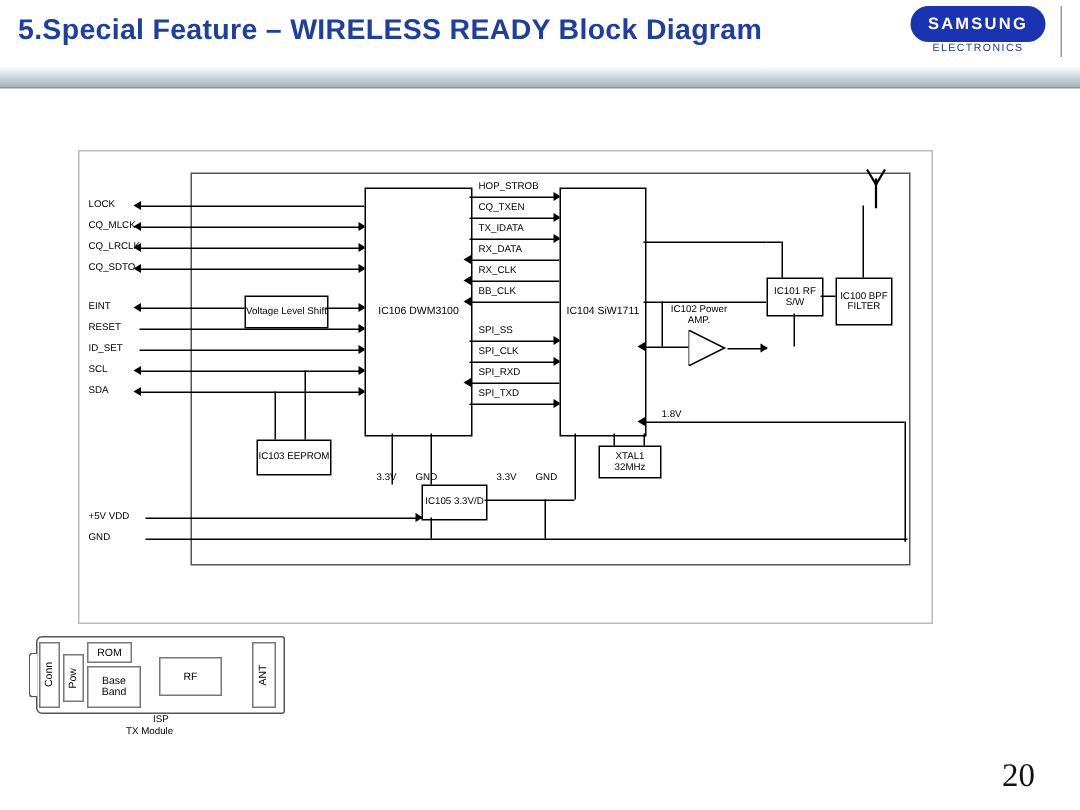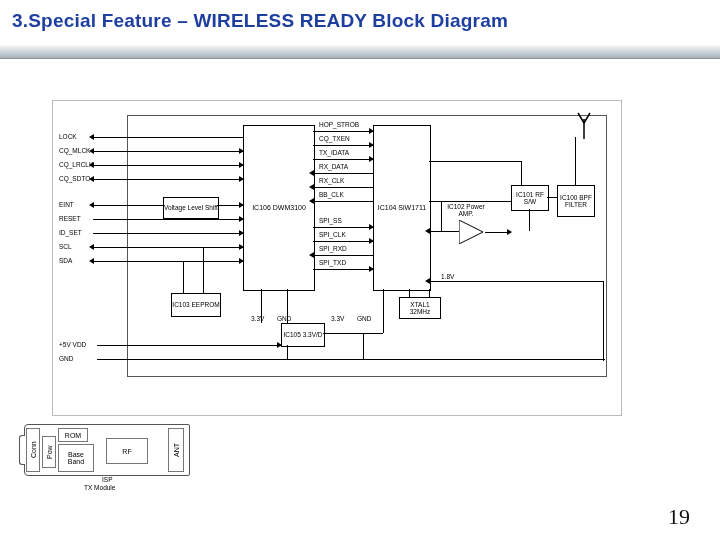--- a/index.html
+++ b/index.html
@@ -41,21 +41,28 @@
   .pageno{position:absolute;right:30px;bottom:10px;font-family:"Times New Roman",serif;font-size:22px;color:#111}
 
   
   .amp{position:absolute;left:406px;top:119px}
   .amp svg{display:block}
 </style>
 </head>
 <body>
 
 <div class="slide">
-  <div class="title">3.Special Feature – WIRELESS READY Block Diagram</div>
+  <div class="title">5.Special Feature – WIRELESS READY Block Diagram</div>
+  <div class="brand">
+    <div class="samsung">
+      <div class="oval">SAMSUNG</div>
+      <div class="elec">ELECTRONICS</div>
+    </div>
+    <div class="vbar"></div>
+  </div>
   <div class="titlebar"></div>
 
   <div class="diagram">
     <div class="inner"></div>
 
     <div class="lbl" style="left:6px;top:32px">LOCK</div>
     <div class="lbl" style="left:6px;top:46px">CQ_MLCK</div>
     <div class="lbl" style="left:6px;top:60px">CQ_LRCLK</div>
     <div class="lbl" style="left:6px;top:74px">CQ_SDTO</div>
     <div class="lbl" style="left:6px;top:100px">EINT</div>
@@ -208,14 +215,14 @@
     <div class="cell vtext" style="left:18px;top:12px;width:12px;height:30px">Pow</div>
     <div class="cell" style="left:34px;top:4px;width:28px;height:12px">ROM</div>
     <div class="cell" style="left:34px;top:20px;width:34px;height:26px;white-space:pre">Base
 Band</div>
     <div class="cell" style="left:82px;top:14px;width:40px;height:24px">RF</div>
     <div class="cell vtext" style="left:144px;top:4px;width:14px;height:42px">ANT</div>
     <div class="lbl" style="left:78px;top:52px">ISP</div>
     <div class="lbl" style="left:60px;top:60px">TX Module</div>
   </div>
 
-  <div class="pageno">19</div>
+  <div class="pageno">20</div>
 </div>
 
 </body></html>

